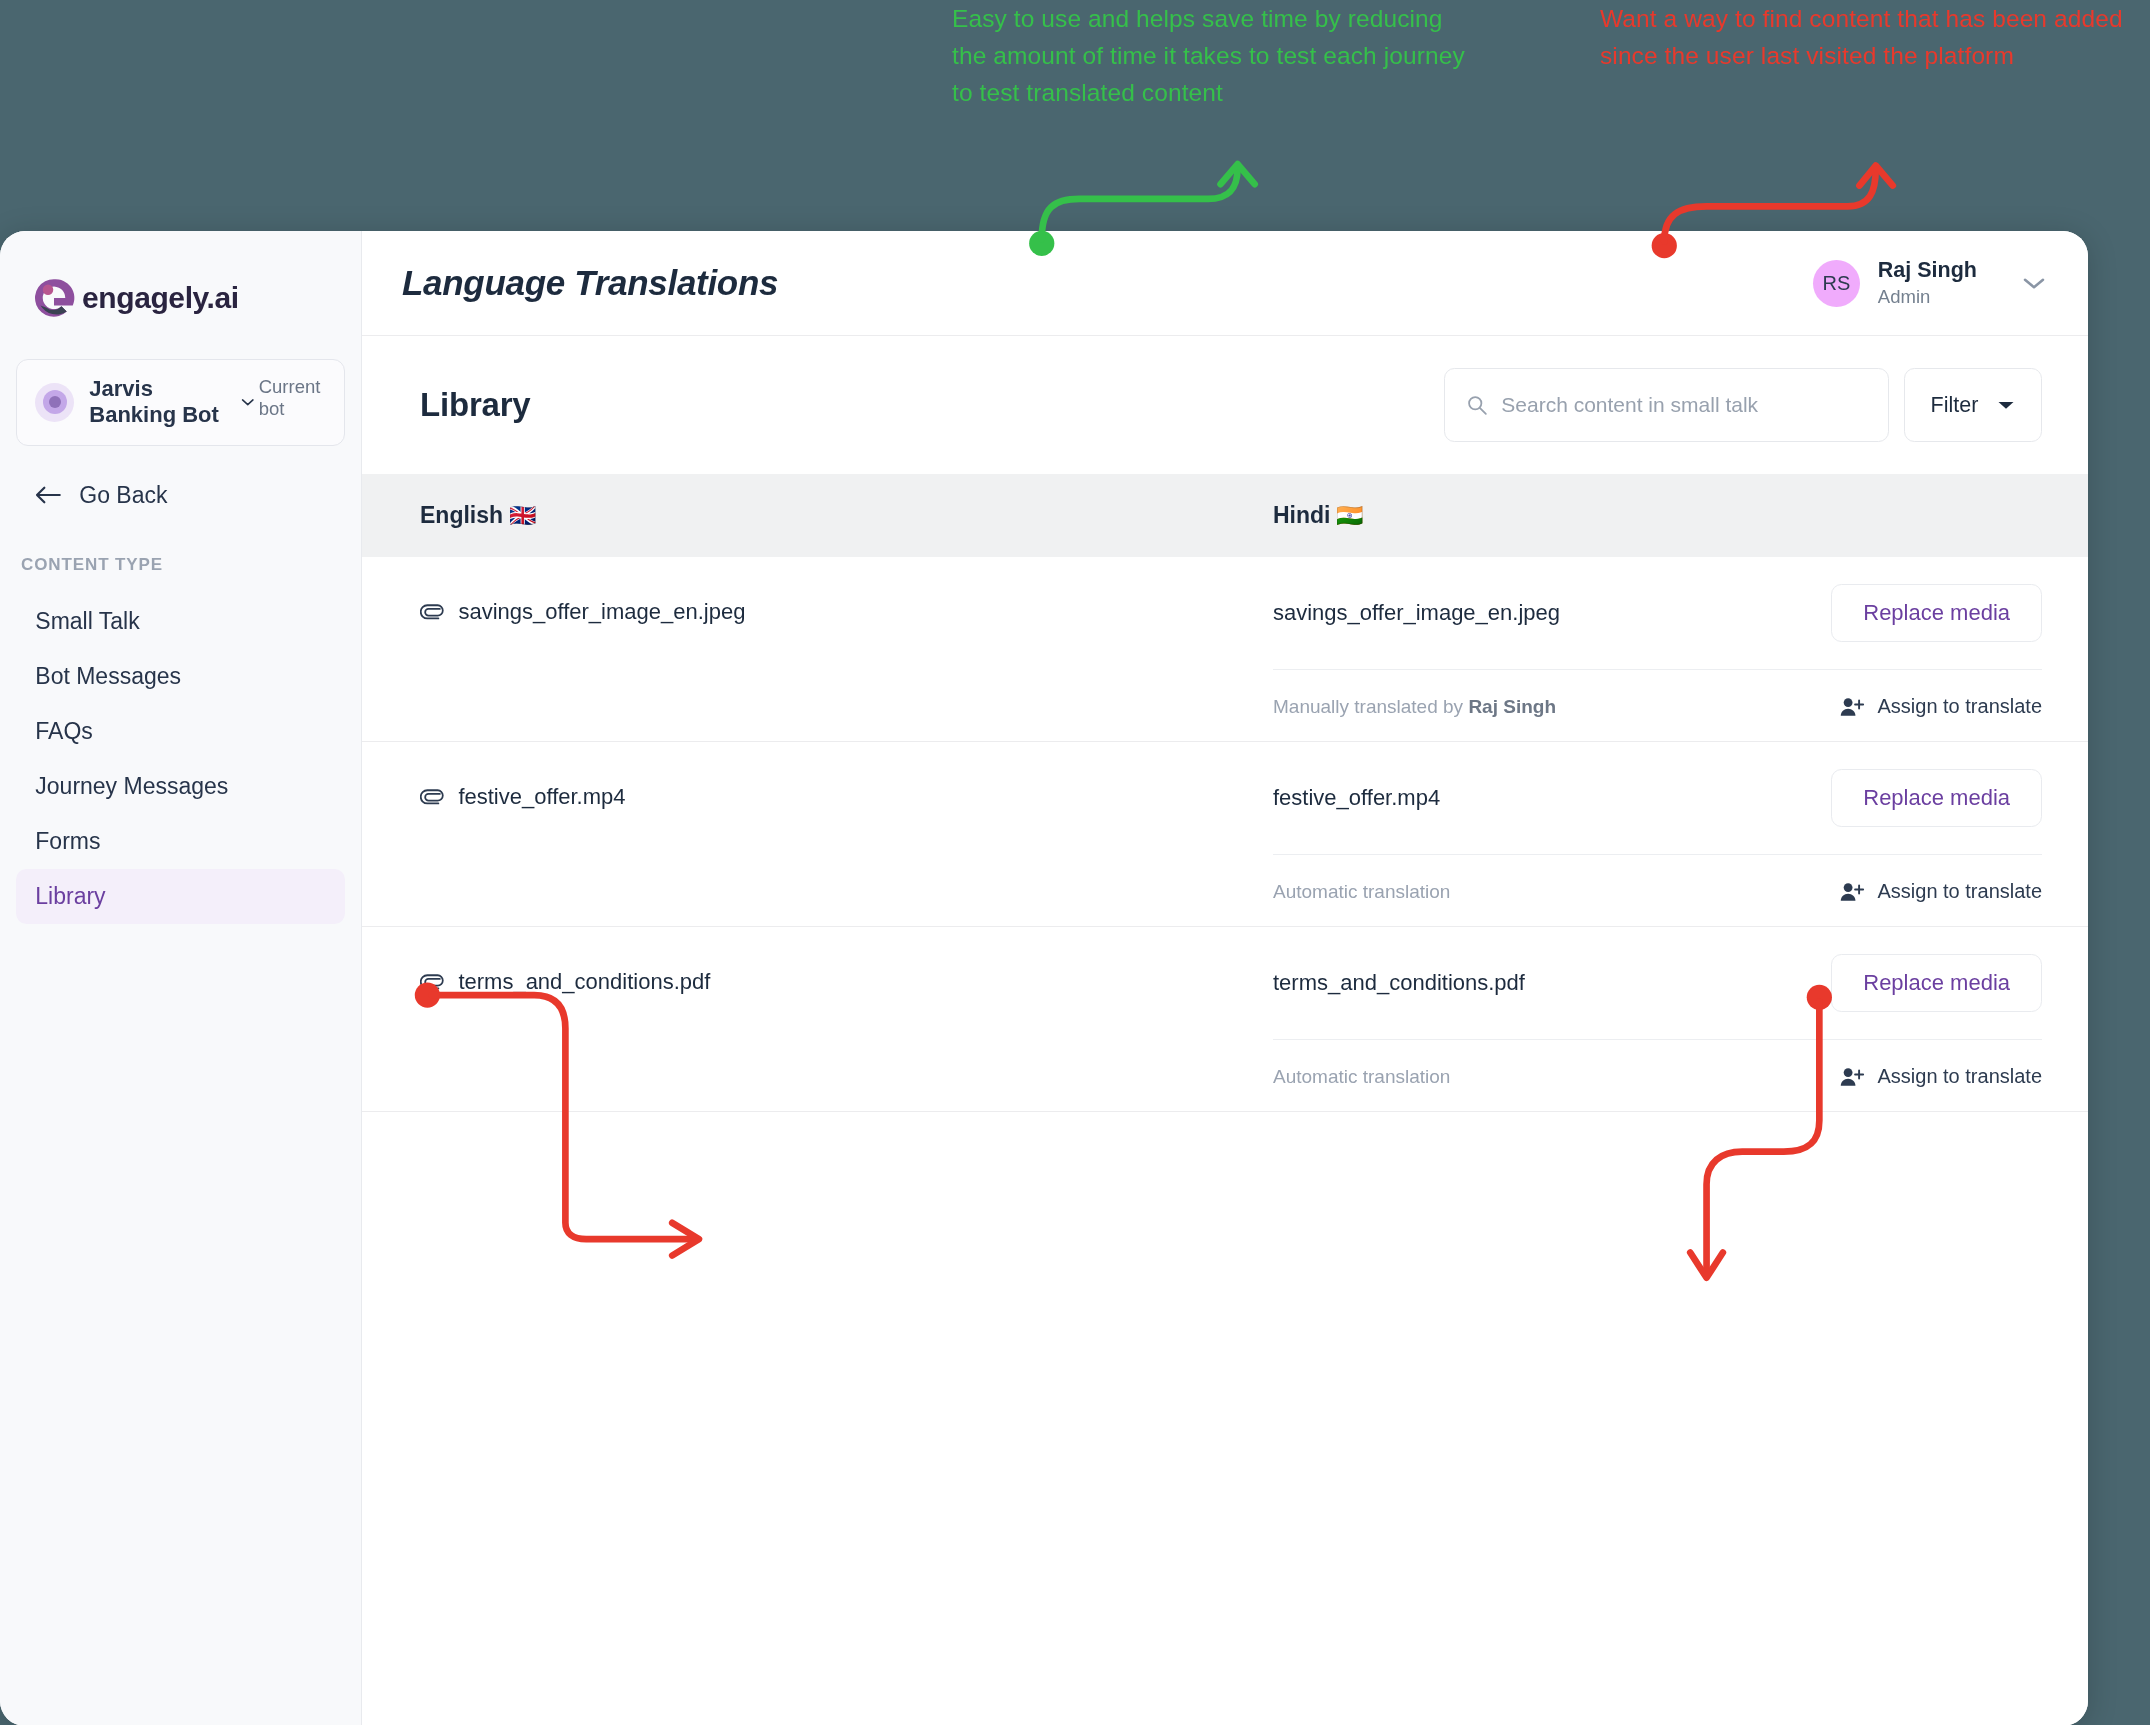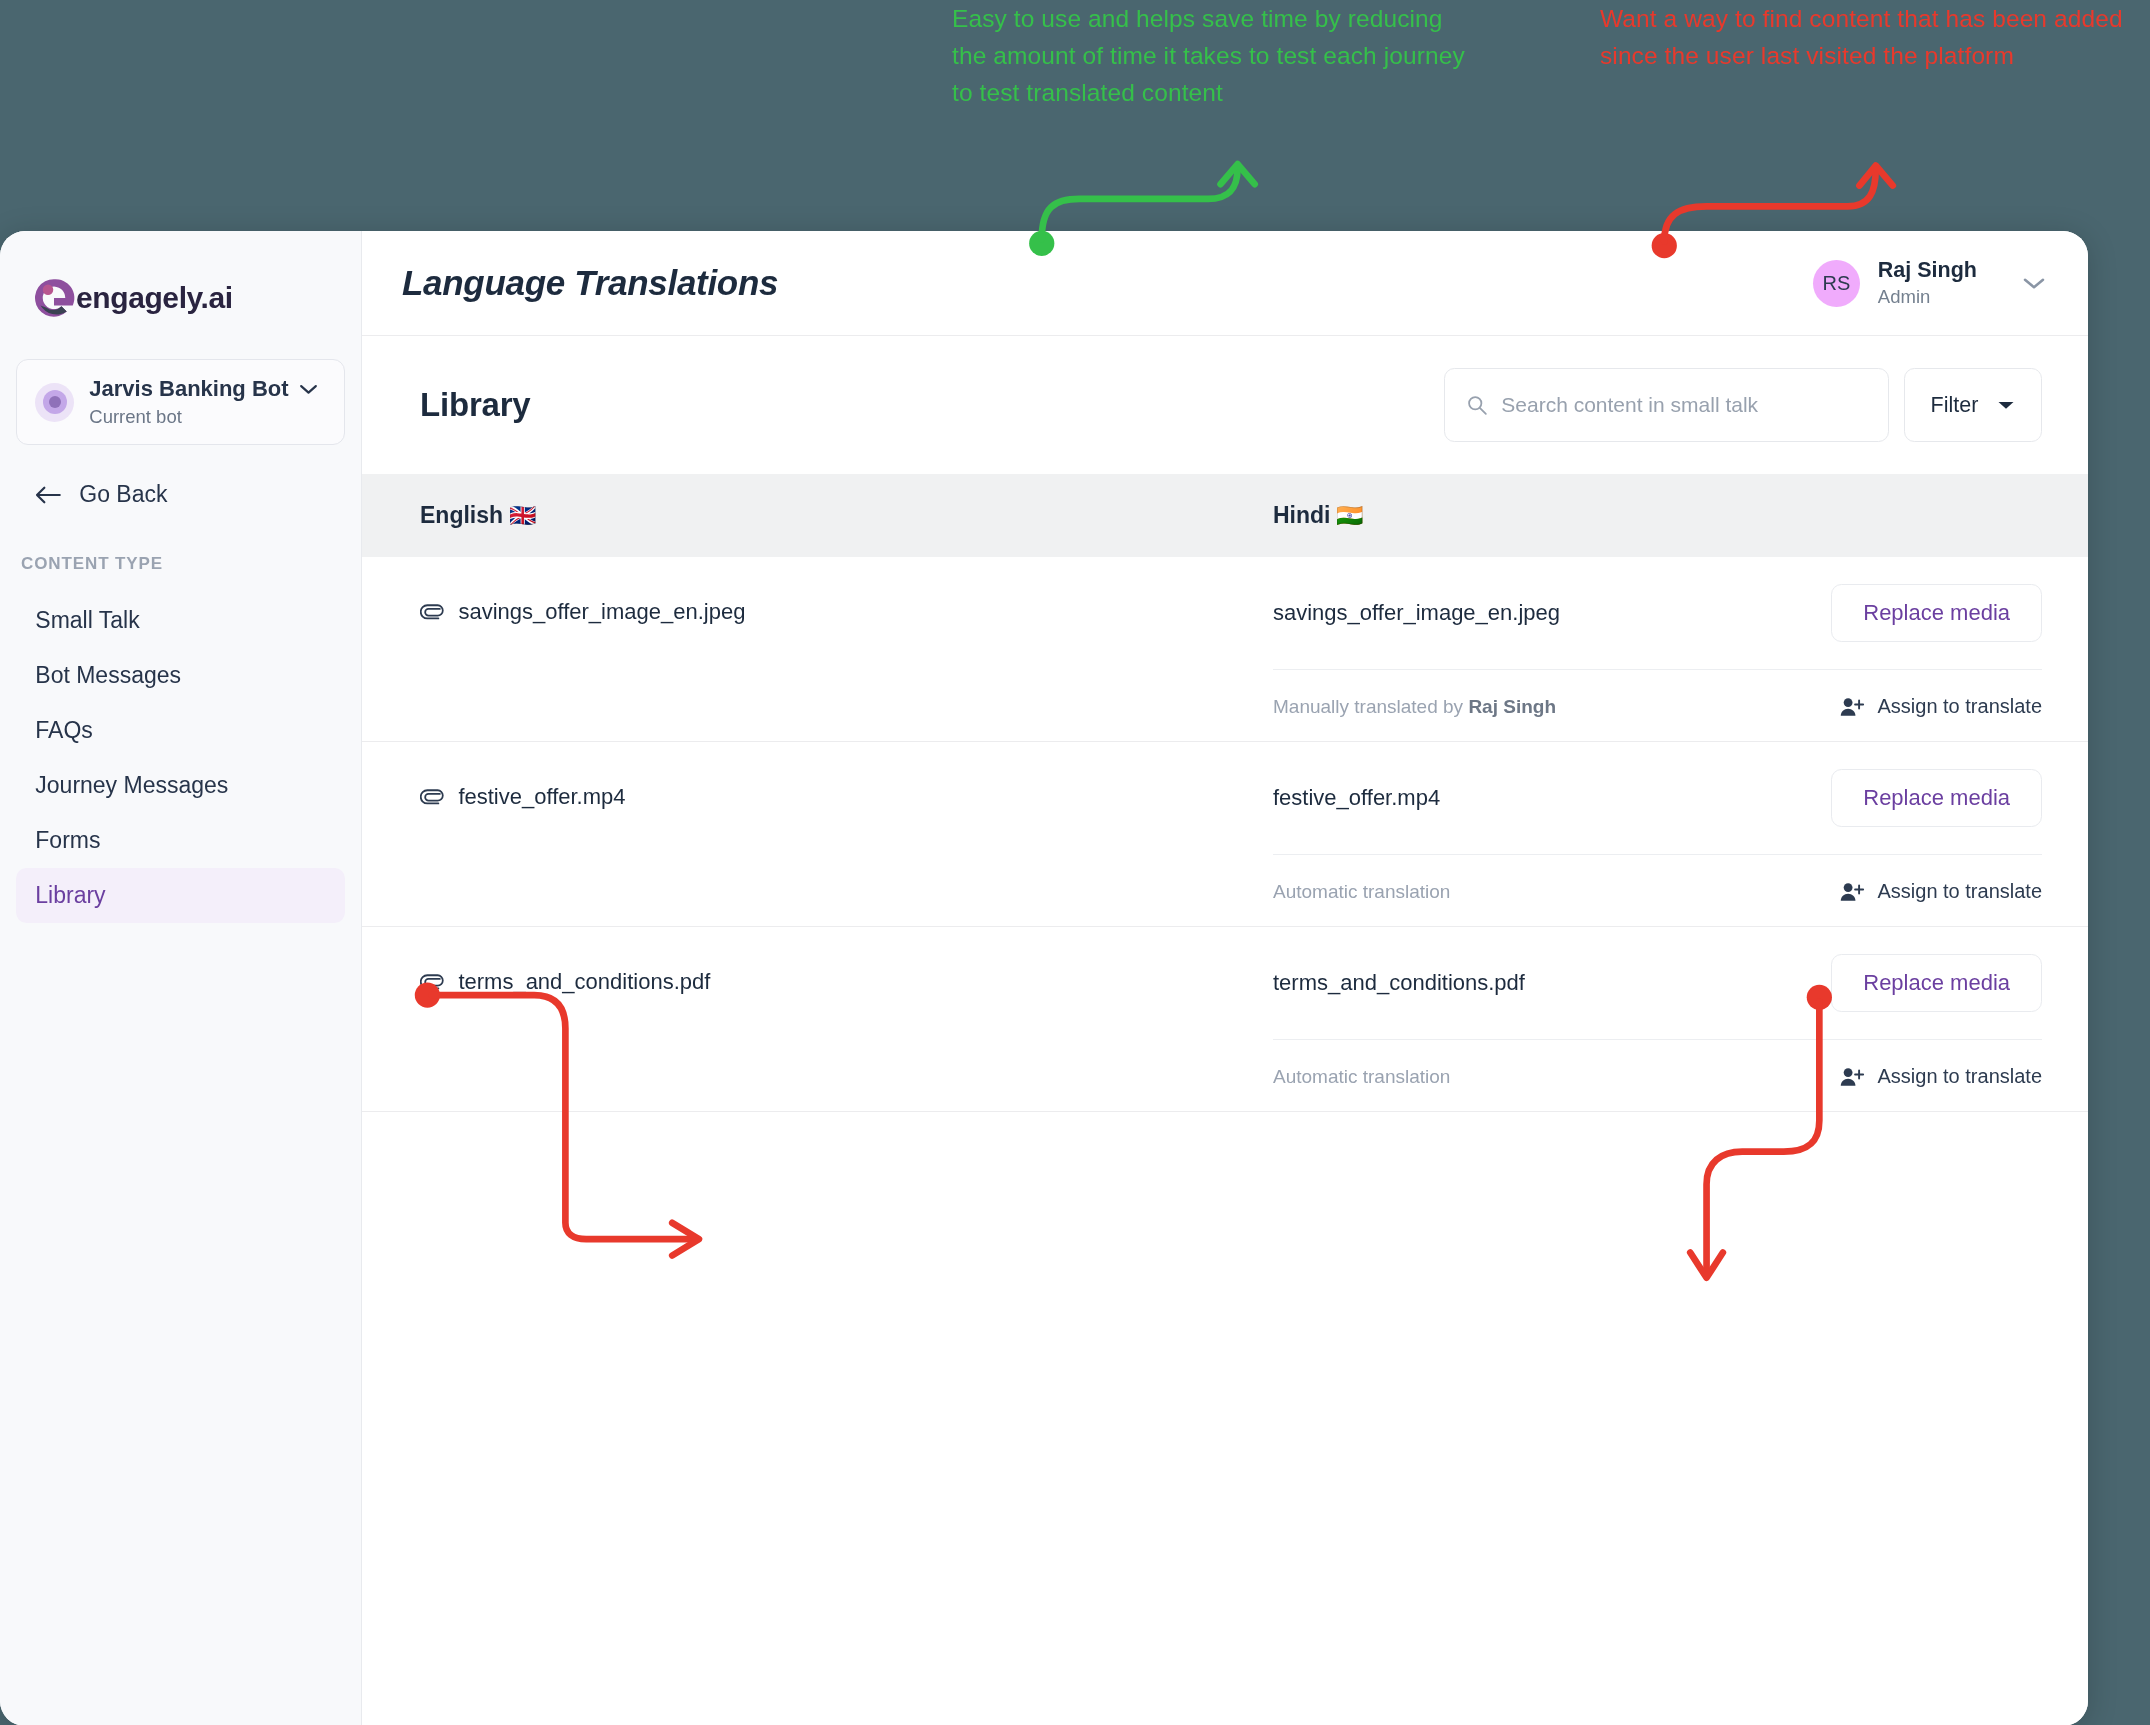--- a/index.html
+++ b/index.html
@@ -53,21 +53,21 @@
   
   #sidebar {
     width: 362px;
     flex: 0 0 362px;
     background: #f8f9fb;
     border-right: 0.7px solid #e8eaee;
     padding: 0;
     position: relative;
   }
   #brand {
-    display: flex; align-items: center; gap: 1px;
+    display: flex; align-items: center; gap: 7px;
     padding: 46px 0 0 33px;
   }
   #brand-mark { width: 42px; height: 42px; flex: 0 0 42px; }
   #brand-name {
     font-size: 30px; font-weight: 700; color: #2a2440;
     letter-spacing: -0.4px;
   }
 
   #bot-switcher {
     margin: 40px 16.3px 0 16.3px;
@@ -82,21 +82,21 @@
     width: 39px; height: 39px; flex: 0 0 39px; border-radius: 50%;
     background: #ece3f7;
     display: flex; align-items: center; justify-content: center;
   }
   #bot-avatar .inner {
     width: 24px; height: 24px; border-radius: 50%;
     background: #c3a7e8;
     display:flex; align-items:center; justify-content:center;
   }
   #bot-avatar .core { width: 12px; height: 12px; border-radius: 50%; background: #8f71b9; }
-  .bot-text { display: flex; flex-direction: column; gap: 3.7px; justify-content: flex-end; }
+  .bot-text { display: flex; gap: 3.7px; justify-content: flex-end; }
   .bot-title-row { display: flex; align-items: center; gap: 10.4px; }
   #bot-name { font-size: 22px; font-weight: 700; color: #27344a; }
   #bot-sub { font-size: 18.5px; color: #6b7687; }
 
   #go-back {
     margin: 36px 0 0 33px;
     display: flex; align-items: center; gap: 16.3px;
     cursor: pointer;
   }
   #go-back-label { font-size: 23px; color: #27344a; }

